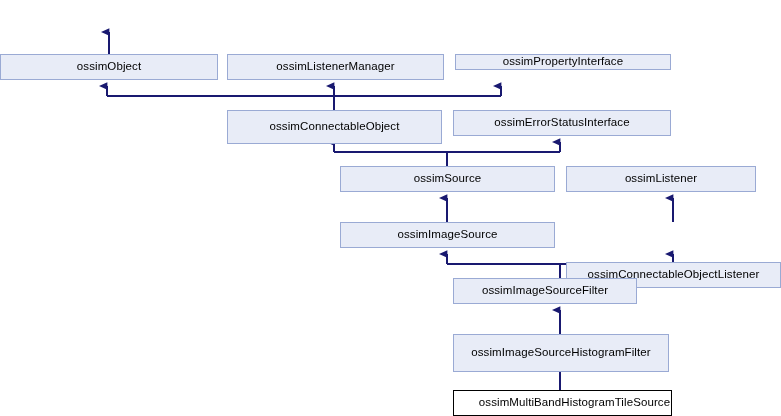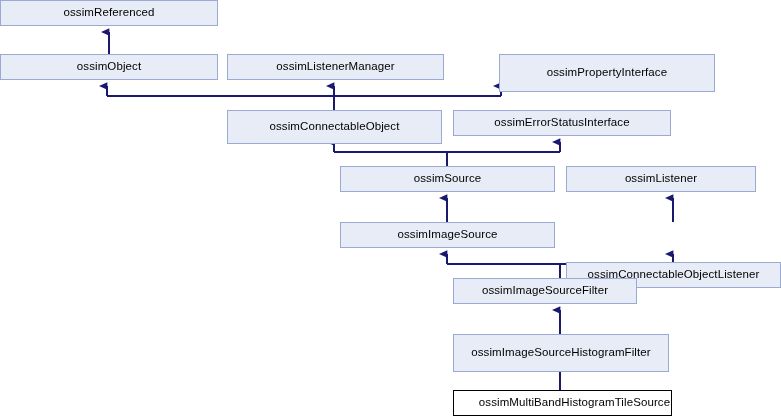--- a/index.html
+++ b/index.html
@@ -79,27 +79,26 @@
       <line x1="447" y1="264" x2="447" y2="254" marker-end="url(#arrowup)"></line>
       <line x1="673" y1="264" x2="673" y2="254" marker-end="url(#arrowup)"></line>
       <line x1="560" y1="264" x2="560" y2="278"></line>
 
       <line x1="560" y1="334" x2="560" y2="310" marker-end="url(#arrowup)"></line>
 
       <line x1="560" y1="390" x2="560" y2="366" marker-end="url(#arrowup)"></line>
     </g>
   </svg>
 
-  <div class="node" style="left:0px;   top:0px;   width:218px; height:26px;">ossimReferenced</div>
 
   <div class="node" style="left:0px;   top:54px;  width:218px; height:26px;">ossimObject</div>
 
   <div class="node" style="left:227px; top:54px;  width:217px; height:26px;">ossimListenerManager</div>
 
-  <div class="node" style="left:455px; top:54px;  width:216px; height:38px;margin-left:44px;">ossimPropertyInterface</div>
+  <div class="node" style="left:455px; top:54px;  width:216px; height:16px;">ossimPropertyInterface</div>
 
   <div class="node" style="left:227px; top:110px; width:215px; height:34px;">ossimConnectableObject</div>
 
   <div class="node" style="left:453px; top:110px; width:218px; height:26px;">ossimErrorStatusInterface</div>
 
   <div class="node" style="left:340px; top:166px; width:215px; height:26px;">ossimSource</div>
 
   <div class="node" style="left:566px; top:166px; width:190px; height:26px;">ossimListener</div>
 
   <div class="node" style="left:340px; top:222px; width:215px; height:26px;">ossimImageSource</div>

